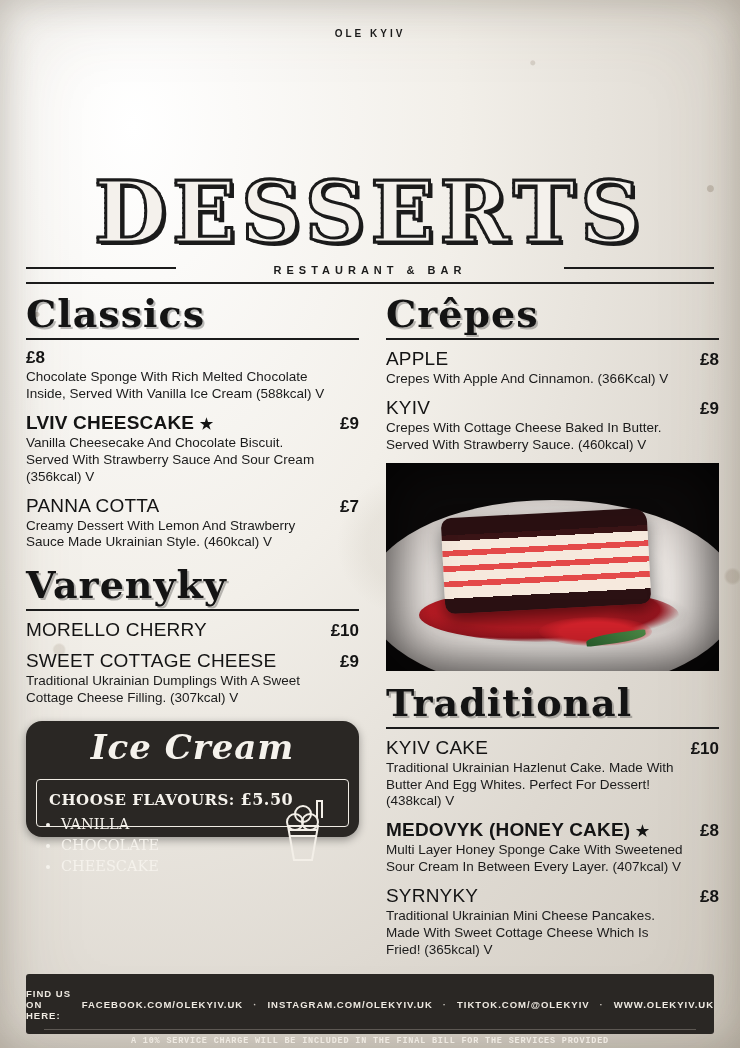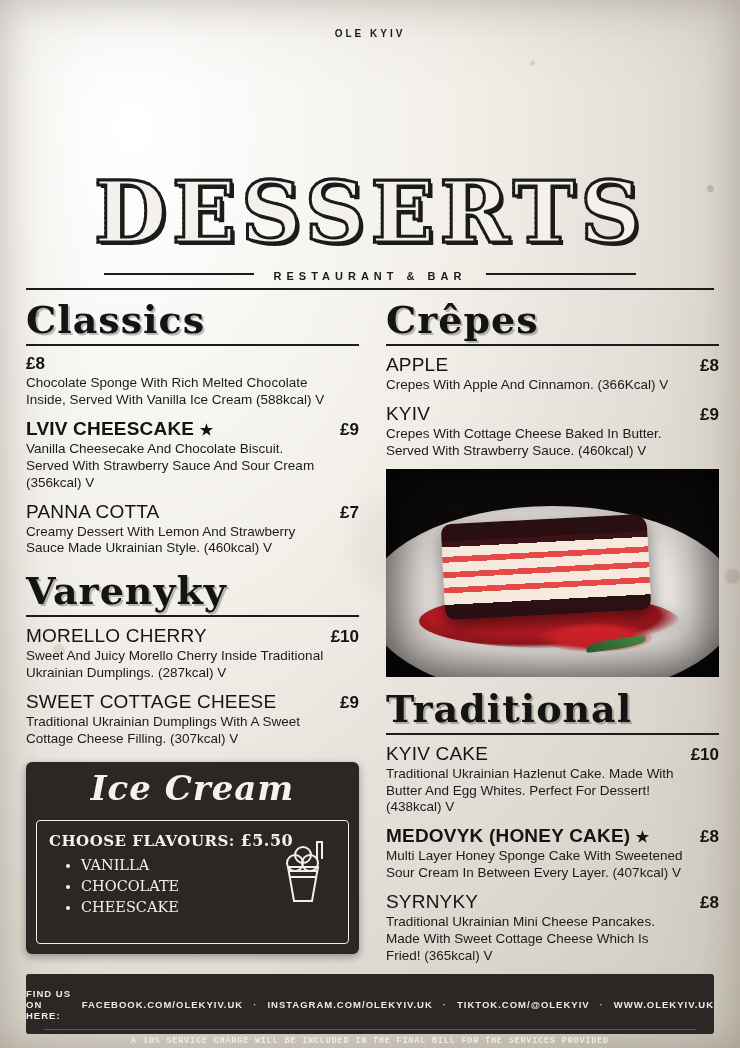--- a/index.html
+++ b/index.html
@@ -57,21 +57,21 @@
     color:#f4f1ec;
     -webkit-text-stroke:3px #1b1b1b;
     text-shadow: 3px 3px 0 #1b1b1b;
     background-image:repeating-linear-gradient(to bottom, #1b1b1b 0 2px, transparent 2px 5px);
     -webkit-background-clip:text;
     background-clip:text;
   }
   .title-sub{
     text-align:center;font-size:11px;letter-spacing:5px;font-weight:700;color:#1b1b1b;margin-top:4px;
   }
-  .dash-row{display:flex;align-items:center;justify-content:center;gap:20px;margin-top:12px;}
+  .dash-row{display:flex;align-items:center;justify-content:space-between;gap:20px;margin-top:6px;}
   .dash-row .d{width:150px;height:2px;background:#1b1b1b;}
   .hdr-line{height:2px;background:#1b1b1b;margin-top:6px;}
 
   
   .cols{display:flex;gap:27px;margin-top:10px;}
   .col{width:333px;}
 
   .sec-title{
     font-family:"DejaVu Serif", serif;
     font-weight:700;
@@ -140,38 +140,38 @@
     border-radius:50% 10% 50% 10%;
     transform:rotate(-8deg);
   }
   .photo .vign{
     position:absolute;inset:0;
     box-shadow:inset 0 0 60px rgba(0,0,0,.85);
   }
 
   
   .icebox{
-    margin-top:14px;width:333px;height:192px;background:#2a2724;border-radius:6px;
+    margin-top:14px;width:333px;height:116px;background:#2a2724;border-radius:16px;
     position:relative;box-shadow:0 3px 8px rgba(0,0,0,.35);
   }
   .icebox .ic-title{
     text-align:center;color:#f5f2ec;font-family:"DejaVu Serif", serif;font-style:italic;
     font-weight:700;font-size:34px;padding-top:6px;letter-spacing:1px;
   }
   .icebox .ic-panel{
     position:absolute;left:10px;right:10px;top:58px;bottom:10px;
     border:1px solid #f0ece5;border-radius:4px;
   }
   .ic-choose{
     position:absolute;left:12px;top:10px;color:#f5f2ec;
     font-family:"DejaVu Serif", serif;font-weight:700;font-size:15px;letter-spacing:.5px;
   }
   .ic-choose .p{font-size:16px;}
   .ic-list{
-    position:absolute;left:30px;top:34px;color:#f5f2ec;
+    position:absolute;left:10px;top:34px;color:#f5f2ec;
     font-family:"DejaVu Serif", serif;font-size:14.5px;line-height:1.45;margin:0;padding-left:14px;
   }
   .ic-cone{position:absolute;right:14px;top:16px;width:62px;height:70px;}
 
   
   .footer{
     position:absolute;left:0;right:0;bottom:0;height:60px;background:#2a2724;border-radius:3px;
   }
   .footer-row{
     display:flex;align-items:center;justify-content:flex-end;gap:10px;
@@ -249,21 +249,20 @@
 
         <div style="margin-top:14px;">
           <div class="sec-title shadow">Varenyky</div>
           <div class="sec-rule"></div>
 
           <div class="item">
             <div class="item-head">
               <div class="item-name">MORELLO CHERRY</div>
               <div class="price">£10</div>
             </div>
-            <div class="desc">Sweet And Juicy Morello Cherry Inside Traditional Ukrainian Dumplings. (287kcal) V</div>
           </div>
 
           <div class="item">
             <div class="item-head">
               <div class="item-name">SWEET COTTAGE CHEESE</div>
               <div class="price">£9</div>
             </div>
             <div class="desc">Traditional Ukrainian Dumplings With A Sweet Cottage Cheese Filling. (307kcal) V</div>
           </div>
         </div>

